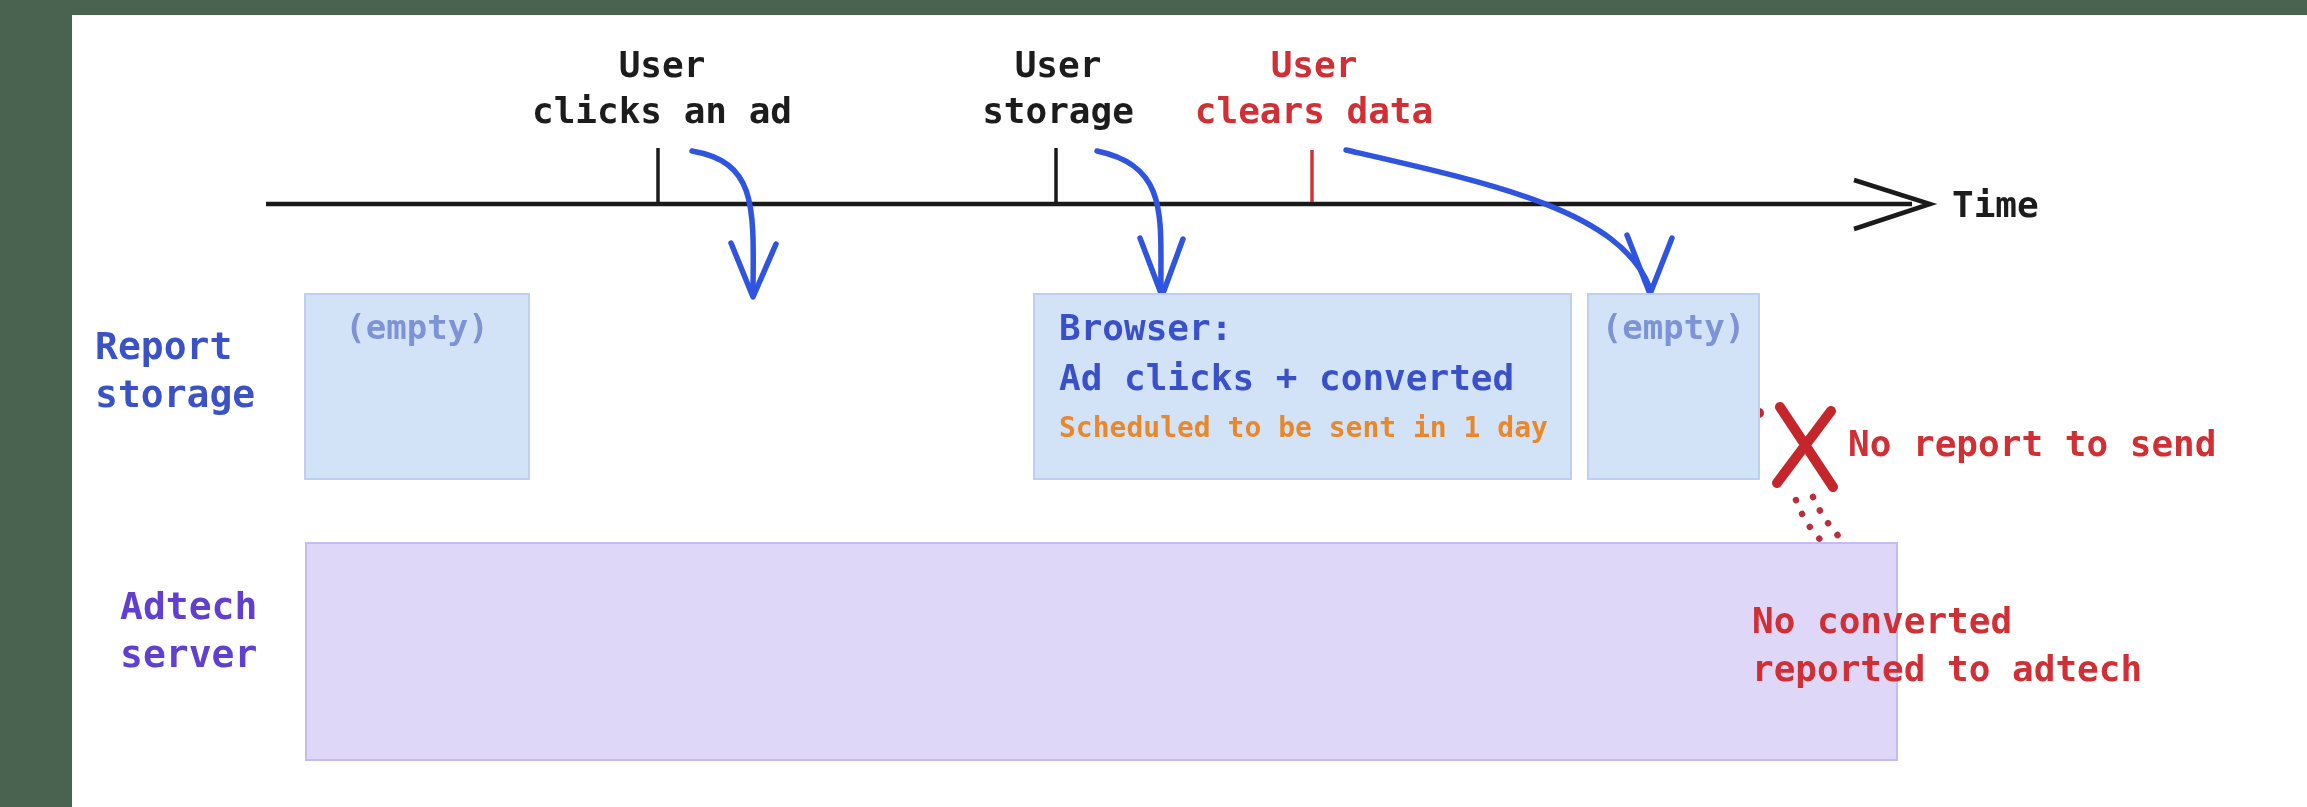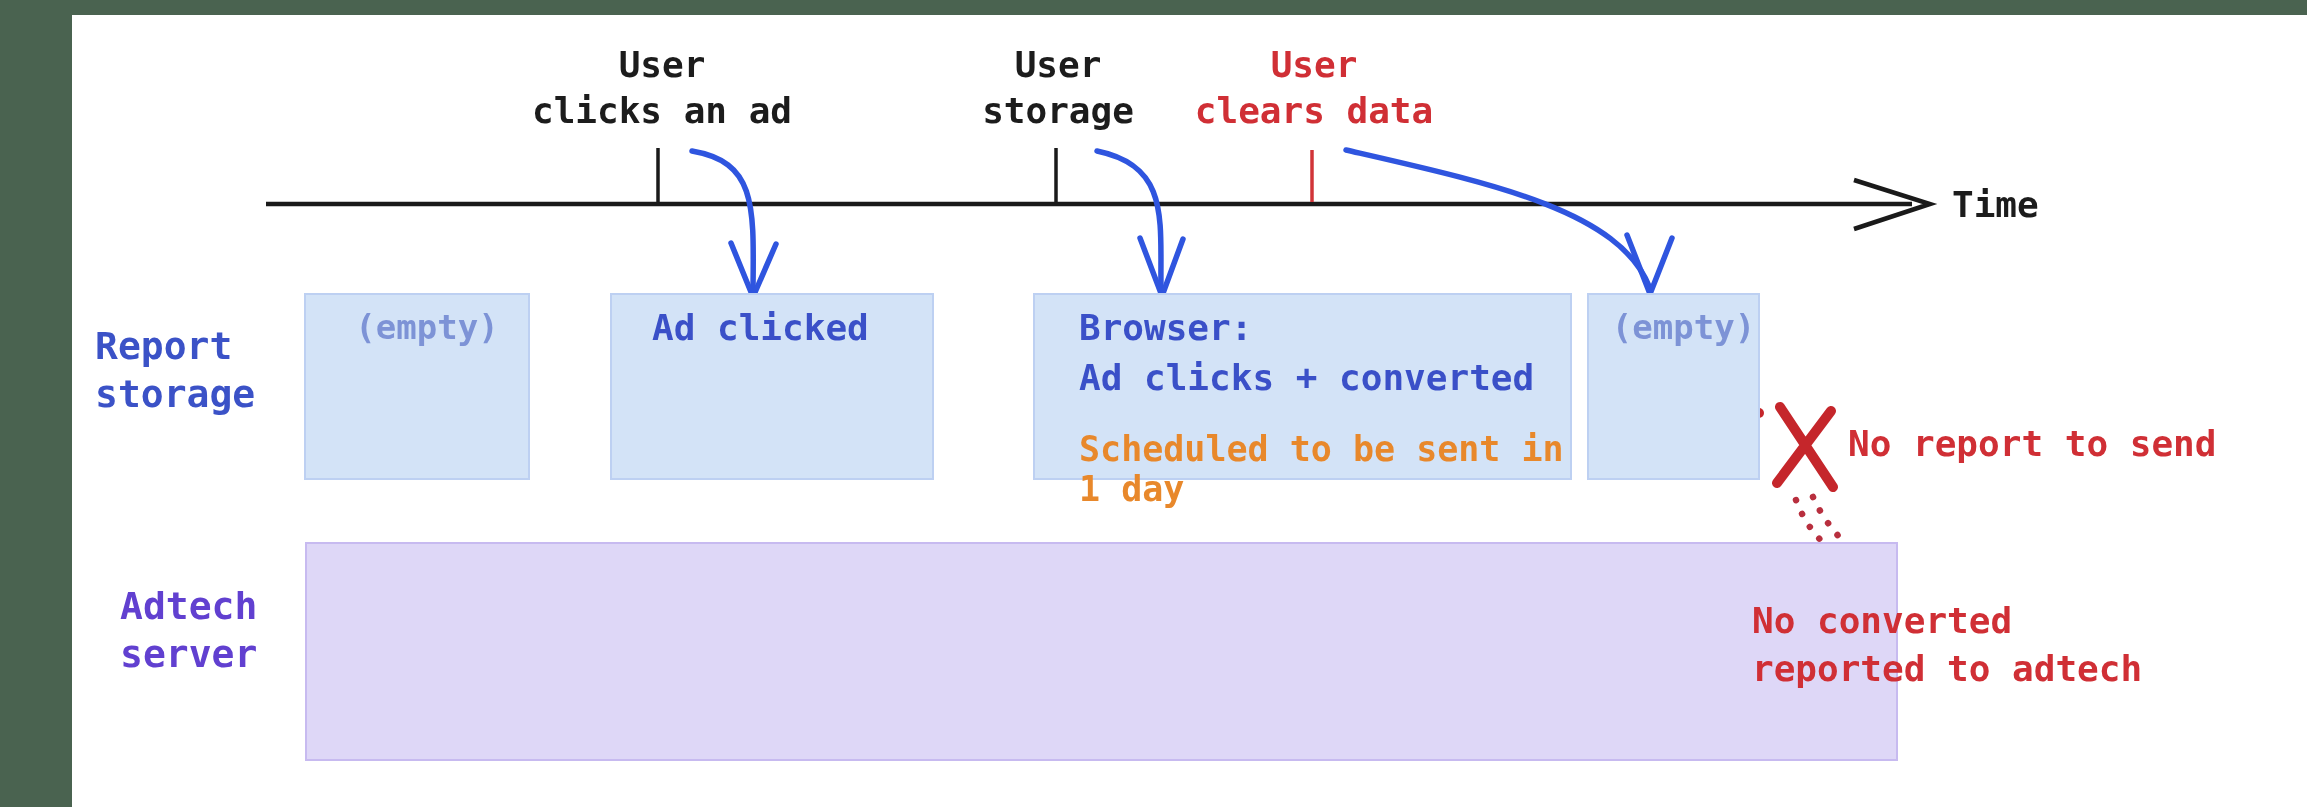--- a/index.html
+++ b/index.html
@@ -28,26 +28,26 @@
   .dotted-stroke{stroke:var(--dot-red);stroke-width:6.5;fill:none;stroke-linecap:round;stroke-dasharray:0.1 15;}
   .blob-stroke{stroke:var(--blob-red);stroke-width:11;fill:none;stroke-linecap:round;}
   .txt{position:absolute;white-space:pre;}
   .event-label{width:520px;text-align:center;font-size:36px;line-height:46px;color:var(--event-text);}
   .event-label.red{color:var(--alert-red);}
   .time-label{font-size:36px;color:var(--event-text);}
   .row-label{font-size:38px;line-height:48px;}
   .row-label.browser{color:var(--browser-label);}
   .row-label.adtech{color:var(--adtech-label);}
   .sbox{position:absolute;top:293px;height:187px;background:var(--storage-fill);
-        border:2px solid var(--storage-border);box-sizing:border-box;padding-left:20px;}
+        border:2px solid var(--storage-border);box-sizing:border-box;}
   .sbox .empty-text{display:block;text-align:center;padding-top:12px;font-size:34px;color:var(--storage-muted);}
   .sbox .box-text{display:block;padding:12px 0 0 20px;font-size:36px;color:var(--storage-text);}
   .sbox .report-title,.sbox .report-detail{display:block;padding-left:24px;font-size:36px;line-height:50px;color:var(--storage-text);}
   .sbox .report-title{padding-top:8px;}
-  .sbox .report-note{display:block;padding-left:24px;margin-top:26px;font-size:35px;color:var(--note-orange);}
+  .sbox .report-note{display:block;padding-left:24px;margin-top:8px;font-size:28px;color:var(--note-orange);}
   .adtech-box{position:absolute;left:305px;top:542px;width:1593px;height:219px;
         background:var(--adtech-fill);border:2px solid var(--adtech-border);box-sizing:border-box;}
   .no-report{font-size:36px;color:var(--alert-red);}
   .no-conversion{font-size:36px;line-height:48px;color:var(--alert-red);}
 </style>
 </head>
 <body>
 
 <div class="canvas">
 
@@ -82,23 +82,20 @@
   <div class="txt event-label red" style="left:1054px;top:42px;"><span>User</span><br><span>clears data</span></div>
 
   <div class="txt time-label" style="left:1952px;top:184px;">Time</div>
 
   <div class="txt row-label browser" style="left:95px;top:322px;"><span>Report</span><br><span>storage</span></div>
   <div class="txt row-label adtech" style="left:120px;top:582px;"><span>Adtech</span><br><span>server</span></div>
 
   <div class="sbox" style="left:304px;width:226px;">
     <span class="empty-text">(empty)</span>
   </div>
-  <div class="sbox" style="left:610px;width:324px;">
-    <span class="box-text">Ad clicked</span>
-  </div>
   <div class="sbox" style="left:1033px;width:539px;">
     <span class="report-title">Browser:</span>
     <span class="report-detail">Ad clicks + converted</span>
     <span class="report-note">Scheduled to be sent in 1 day</span>
   </div>
   <div class="sbox" style="left:1587px;width:173px;">
     <span class="empty-text">(empty)</span>
   </div>
 
   <div class="adtech-box"></div>

